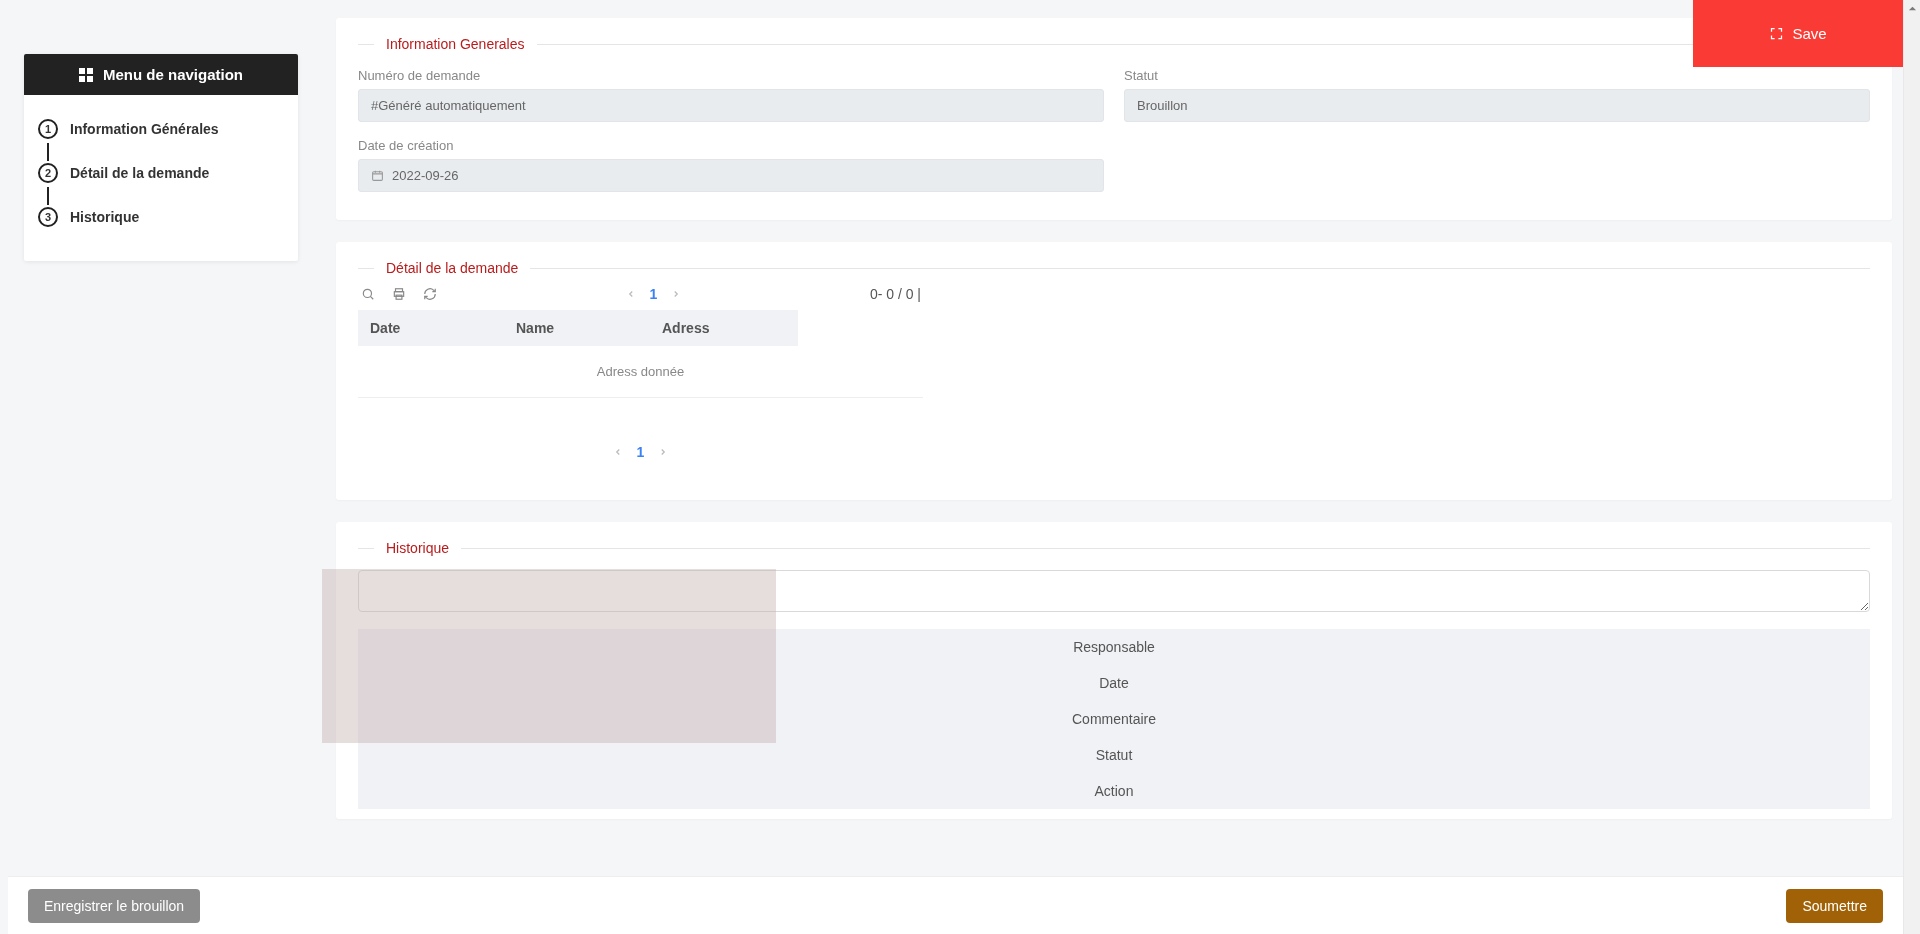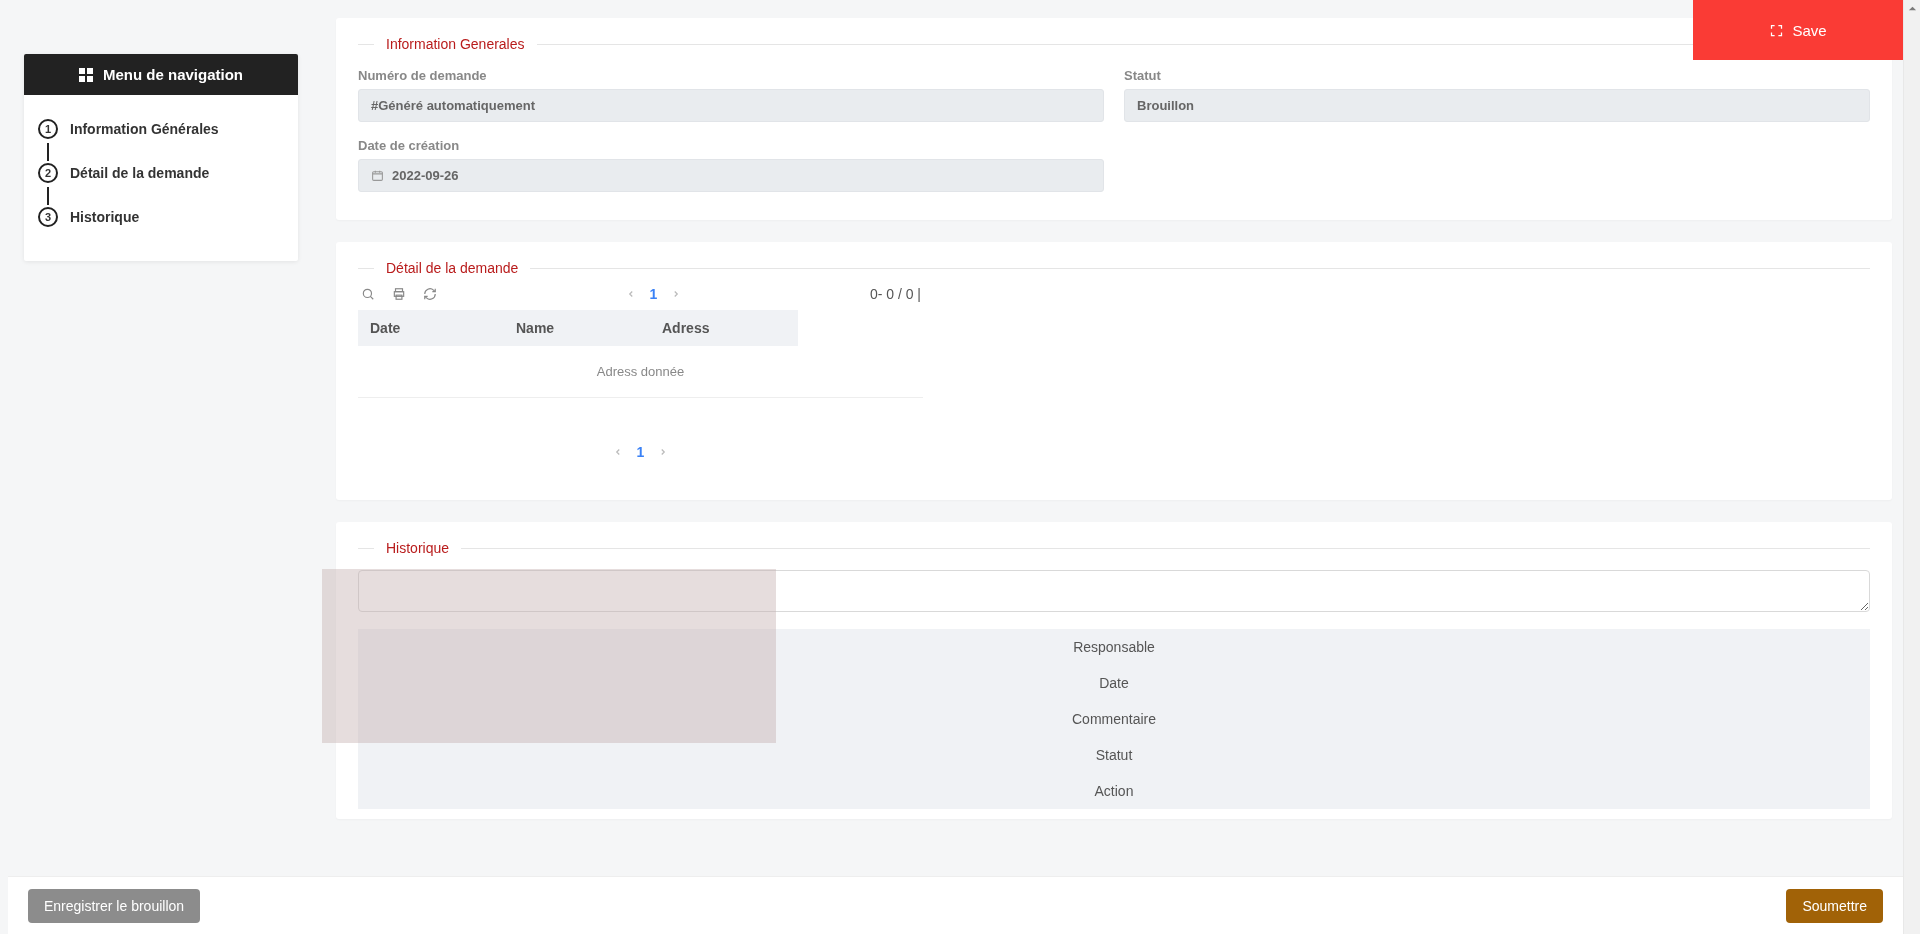--- a/index.html
+++ b/index.html
@@ -134,21 +134,20 @@
 
   .row {
     display: flex;
     gap: 20px;
     margin-top: 16px;
   }
   .col {
     flex: 1;
     display: flex;
     flex-direction: column;
-    font-weight: bold;
   }
   .col.half { flex: 0 0 calc(50% - 10px); }
   label.field-label {
     color: #888;
     font-size: 13px;
     margin-bottom: 6px;
   }
   .input {
     background: #e9ecef;
     border: 1px solid #e1e4e8;
@@ -248,21 +247,21 @@
     text-align: center;
     padding: 10px 8px;
   }
 
   
   .save-fab {
     position: fixed;
     top: 0;
     right: 17px;
     width: 210px;
-    height: 60px;
+    height: 67px;
     background: #fa3b35;
     color: #fff;
     display: flex;
     align-items: center;
     justify-content: center;
     gap: 8px;
     font-size: 15px;
     cursor: pointer;
     z-index: 120;
   }

